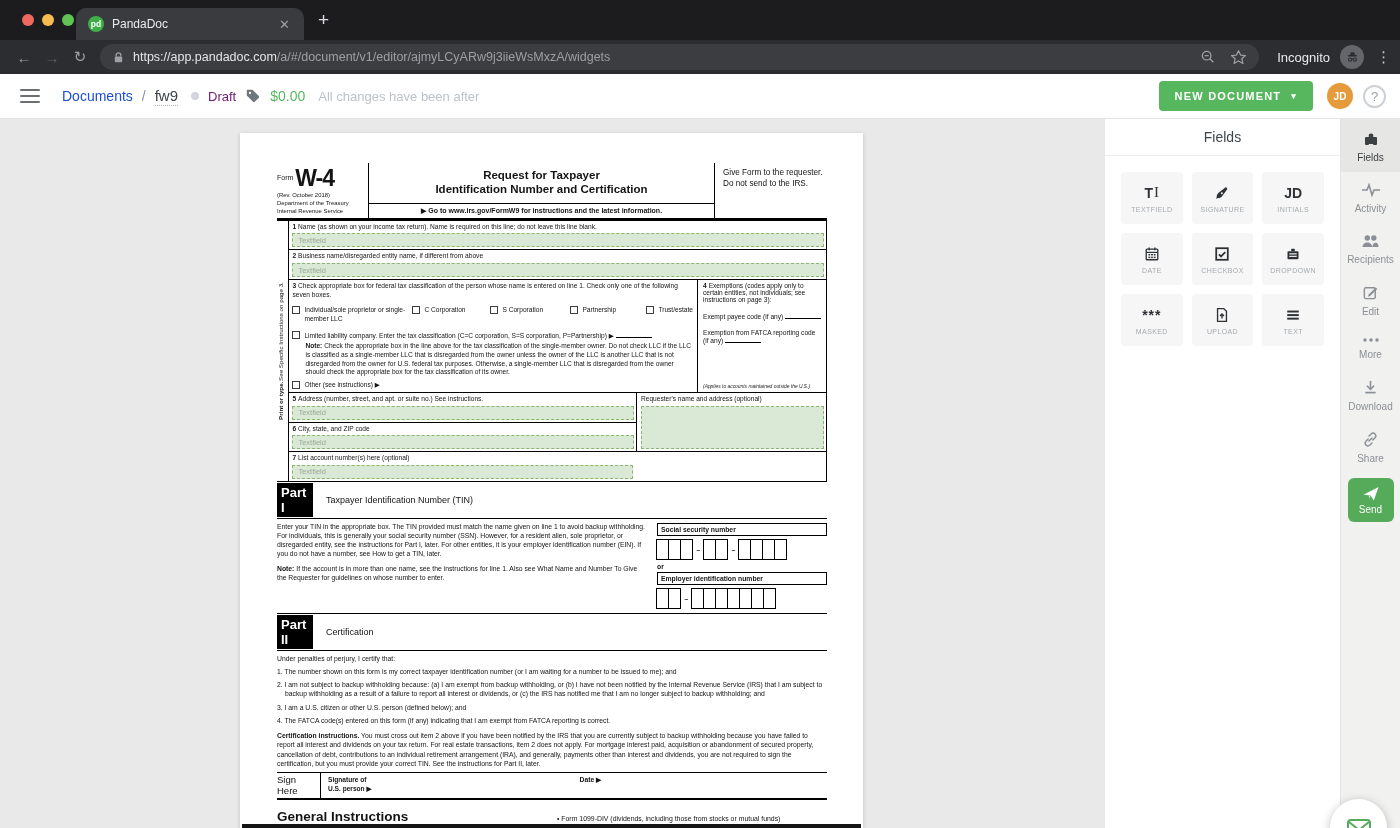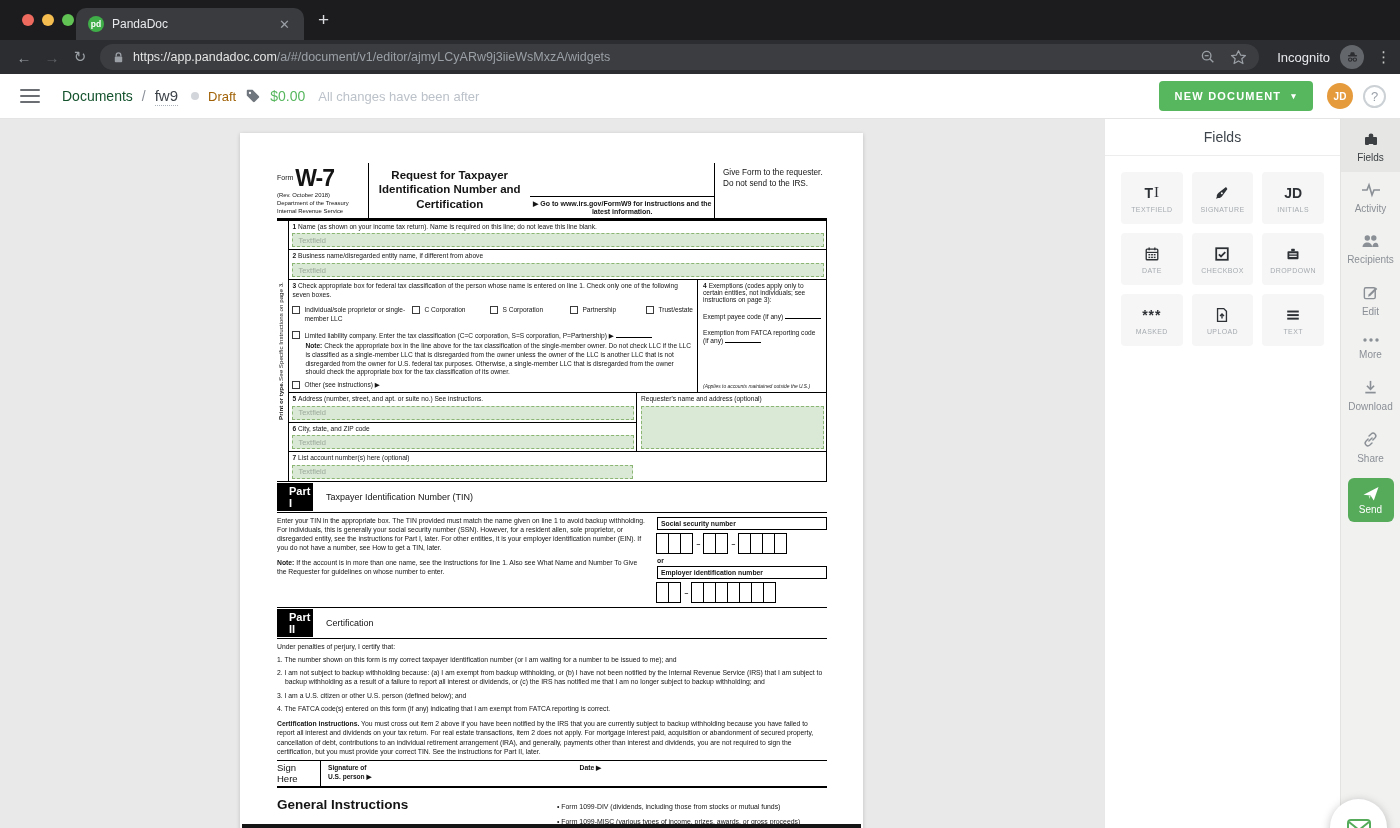--- a/index.html
+++ b/index.html
@@ -27,25 +27,25 @@
   .omni-right{margin-left:auto;display:flex;align-items:center;gap:14px}
   .incog-label{color:#e8eaed;font-size:13px;margin:0 10px 0 12px}
   .incog-avatar{width:24px;height:24px;border-radius:50%;background:#63676c;display:flex;align-items:center;justify-content:center}
   .dots{color:#c4c7c5;font-size:15px;margin-left:12px;width:14px;text-align:center}
 
   
   .appbar{position:absolute;top:74px;left:0;right:0;height:45px;background:#fff;border-bottom:1px solid #e4e4e4;display:flex;align-items:center;z-index:15}
   .hamb{margin-left:20px;width:20px;display:flex;flex-direction:column;gap:4px}
   .hamb i{display:block;height:2px;background:#6b6f74;border-radius:1px}
   .crumbs{margin-left:22px;display:flex;align-items:center;gap:9px}
-  .crumb-root{color:#14532d;font-size:14px}
+  .crumb-root{color:#1d4ed8;font-size:14px}
   .crumb-sep{color:#8a8f98;font-size:14px}
   .doc-title{color:#3d4349;font-size:15px;border-bottom:1px dotted #aab1b8;padding-bottom:1px}
   .statusdot{width:8px;height:8px;border-radius:50%;background:#d2d6da;margin-left:4px}
-  .status{color:#a16207;font-size:13px}
+  .status{color:#701a75;font-size:13px}
   .price{color:#57b75e;font-size:14px}
   .saved{color:#bcc2c9;font-size:13px;margin-left:4px}
   .appbar-right{margin-left:auto;display:flex;align-items:center}
   .newdoc{background:#57b75e;color:#fff;font-size:11px;font-weight:bold;letter-spacing:1.2px;border:none;border-radius:4px;padding:9px 16px;display:flex;align-items:center;gap:10px}
   .newdoc .caret{font-size:9px}
   .avatar{width:26px;height:26px;border-radius:50%;background:#e59a3c;color:#fff;font-size:10px;font-weight:bold;display:flex;align-items:center;justify-content:center;margin:0 10px 0 14px}
   .help{width:23px;height:23px;border-radius:50%;border:2px solid #ccd1d6;color:#9aa1a8;font-size:13px;display:flex;align-items:center;justify-content:center;margin-right:14px}
 
   
   .canvas{position:absolute;top:119px;left:0;width:1340px;bottom:0;overflow:hidden}
@@ -53,21 +53,21 @@
   .cutband{position:absolute;left:2px;right:2px;top:691px;height:4px;background:#151515}
 
   
   .w9{margin:30px 36px 0 37px;color:#141414}
   .w9 .b{font-weight:bold}
   .w9-head{display:flex;border-bottom:3px solid #000}
   .hl{width:92px;border-right:1px solid #000;padding:2px 4px 2px 0}
   .formword{font-size:7px;display:inline-block;vertical-align:6px}
   .formnum{font-size:23px;font-weight:bold;letter-spacing:-1px;display:inline-block;margin-left:2px}
   .hl .tiny{font-size:5.9px;line-height:1.35}
-  .hc{flex:1;border-right:1px solid #000;text-align:center;display:flex;}
+  .hc{flex:1;border-right:1px solid #000;text-align:center;display:flex;flex-direction:column}
   .hc-title{font-weight:bold;font-size:11.5px;line-height:1.25;margin:5px 0 3px}
   .hc-goto{font-size:7px;font-weight:bold;border-top:1px solid #000;padding:3px 0;margin-top:auto}
   .hr9{width:112px;padding:4px 2px 2px 8px;font-weight:normal;font-size:8.2px;line-height:1.4}
 
   .w9-main{display:flex;border-bottom:1px solid #000}
   .sidebar-vert{width:17px;position:relative}
   .vtext{position:absolute;top:0;bottom:0;left:0;right:1px;writing-mode:vertical-rl;transform:rotate(180deg);text-align:center;font-size:6.2px;display:flex;justify-content:center}
   .vtext span{display:block;line-height:8px}
   .w9-rows{flex:1;border-left:1px solid #000;border-right:1px solid #000}
   .lab{font-size:6.6px;line-height:1.3}
@@ -93,21 +93,21 @@
   .r56-left{flex:1}
   .r5{border-bottom:1px solid #000;padding:2px 2px 2px 3px}
   .r6{padding:2px 2px 2px 3px}
   .reqcol{width:190px;border-left:1px solid #000;padding:2px 0 2px 4px;display:flex;flex-direction:column}
   .req-tf{flex:1;margin:2px 2px 0 0;background:#dae9d5;border:1px dashed #8bb573}
   .r7{padding:2px 2px 2px 3px}
   .r7 .tf{width:341px}
 
   .partbar{display:flex;align-items:center;border-bottom:1px solid #000;padding:1px 0}
   .pb2{border-top:1.5px solid #000}
-  .chip{background:#000;color:#fff;font-size:11px;font-weight:bold;padding:2px 12px;width:36px}
+  .chip{background:#000;color:#fff;font-size:13px;font-weight:bold;padding:2px 4px;width:36px}
   .ptitle{font-weight:normal;font-size:9px;margin-left:13px}
   .p1body{display:flex;padding:3px 0 4px;min-height:80px}
   .p1text{flex:1;padding-right:10px;font-size:6.8px;line-height:1.36}
   .p1text p{margin-bottom:5px}
   .tin{width:170px;font-size:6.8px}
   .tinbox{border:1px solid #000;font-weight:bold;padding:2px 3px;margin-top:1px}
   .digits{display:flex;align-items:center;margin-top:3px}
   .cell{width:13px;height:21px;border:1px solid #000;margin-left:-1px;background:#fff}
   .dash{width:11px;text-align:center;font-weight:bold}
   .orlab{font-weight:bold;margin:3px 0 2px}
@@ -228,21 +228,21 @@
       <span class="help">?</span>
     </div>
   </div>
 
   <div class="canvas">
     <div class="page">
       <div class="w9">
 
         <div class="w9-head">
           <div class="hl">
-            <span class="formword">Form</span><span class="formnum">W-7</span>
+            <span class="formword">Form</span><span class="formnum">W-4</span>
             <div class="tiny">(Rev. October 2018)</div>
             <div class="tiny">Department of the Treasury</div>
             <div class="tiny">Internal Revenue Service</div>
           </div>
           <div class="hc">
             <div class="hc-title">
                 <div>Request for Taxpayer</div>
                 <div>Identification Number and Certification</div>
               </div>
             <div class="hc-goto">▶ Go to www.irs.gov/FormW9 for instructions and the latest information.</div>

